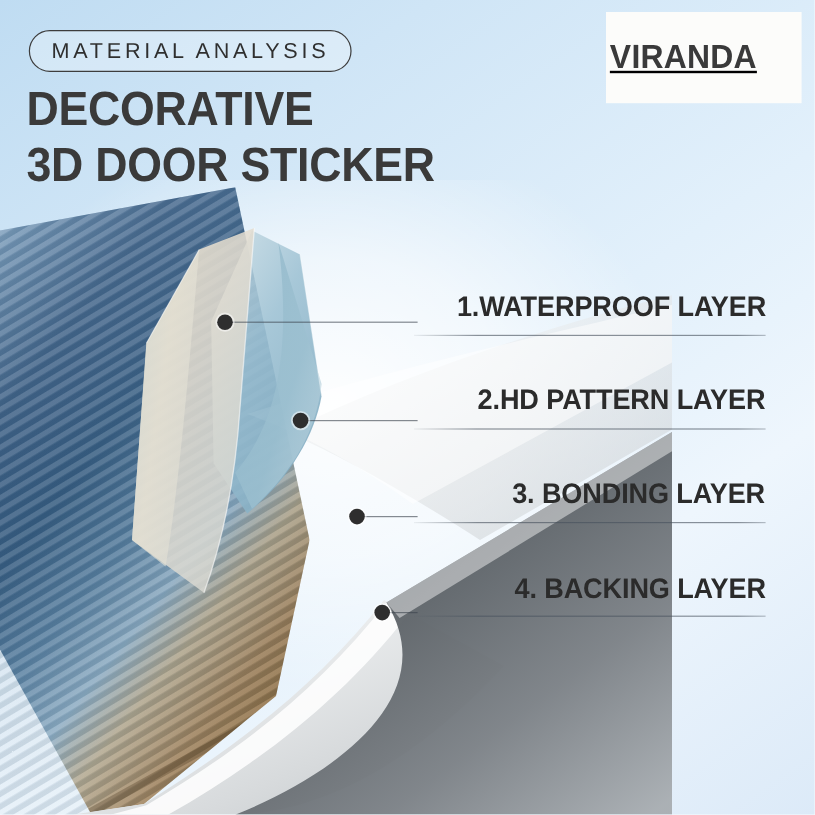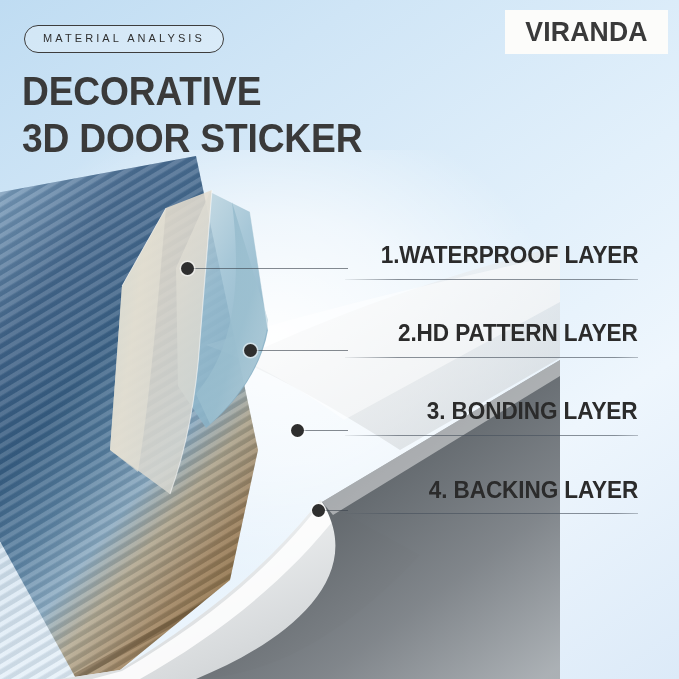--- a/index.html
+++ b/index.html
@@ -26,21 +26,21 @@
   }
 
   
   .eyebrow {
     position: absolute;
     left: 24px; top: 25px;
     padding: 7px 18px 8px 18px;
     border: 1.6px solid #3d3d3d;
     border-radius: 40px;
     background: rgba(255,255,255,0.28);
-    font-size: 11px;
+    font-size: 18px;
     letter-spacing: 3.1px;
     color: #2f2f2f;
     font-weight: 400;
     line-height: 1;
     white-space: nowrap;
   }
 
   .title {
     position: absolute;
     left: 22px; top: 68px;
@@ -51,25 +51,26 @@
     letter-spacing: -0.2px;
     transform: scaleX(0.93);
     transform-origin: left top;
     white-space: nowrap;
   }
   .title .ln { display:block; }
 
   .logo-box {
     position: absolute;
     left: 505px; top: 10px;
-    width: 163px; height: 44px;
+    width: 163px; height: 76px;
     background: #fcfcfa;
     display: flex;
     align-items: center;
-    justify-content: center;
+    justify-content: flex-start;
+    text-decoration: underline;
   }
   .logo-text {
     color: #3a3a3a;
     font-weight: 700;
     font-size: 28px;
     letter-spacing: 0.2px;
     transform: scaleX(0.95);
   }
 
   

